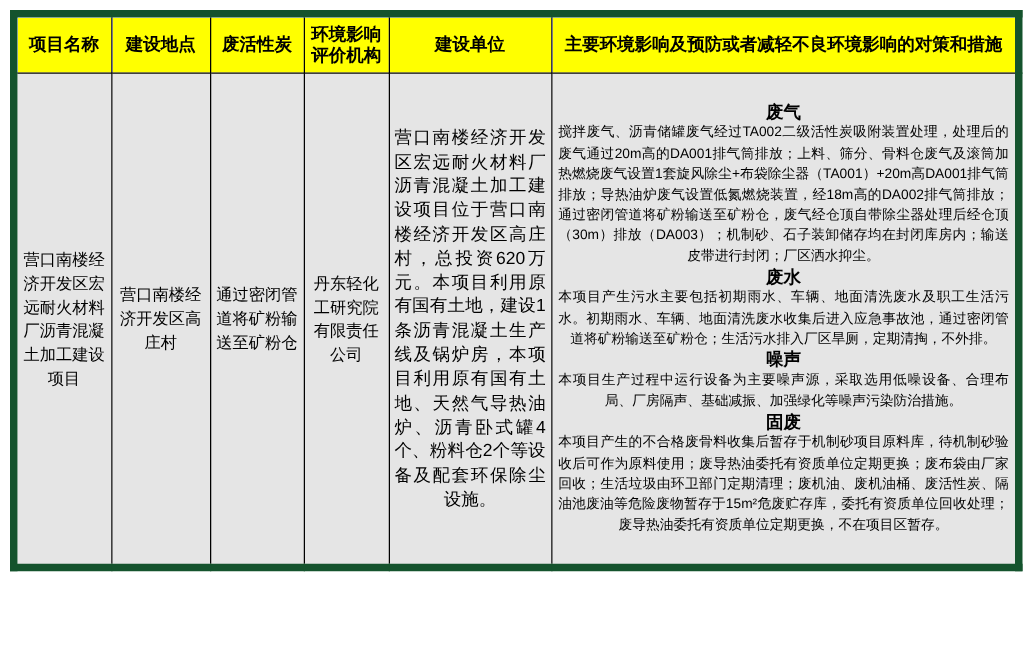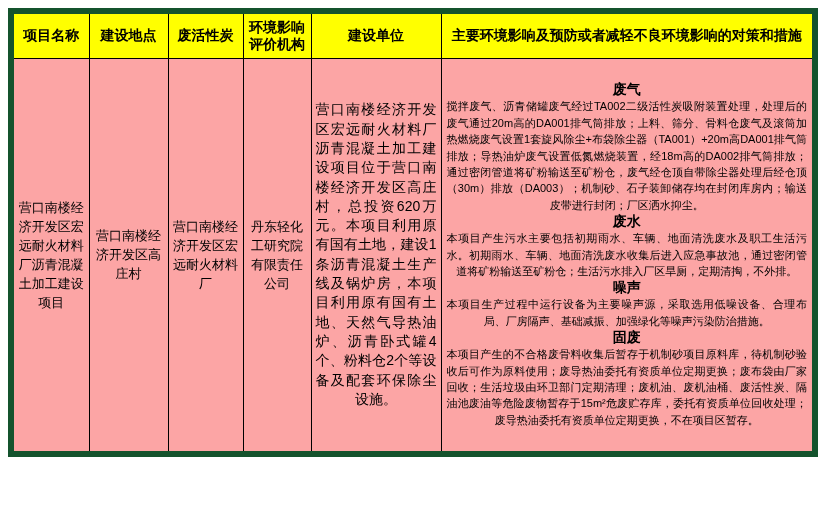--- a/index.html
+++ b/index.html
@@ -28,21 +28,21 @@
   thead th {
     background: #FFFF00;
     font-weight: bold;
     font-size: 14px;
     line-height: 17px;
     text-align: center;
     vertical-align: middle;
     height: 47px;
     padding: 2px 1px;
   }
-  tbody td { height: 396px; vertical-align: middle; background: #fca5a5; }
+  tbody td { height: 396px; vertical-align: middle; background: #e5e5e5; }
   .c-small {
     font-size: 13px;
     line-height: 19px;
     text-align: center;
     padding: 12px 3px;
   }
   .c-overview {
     font-size: 14px;
     line-height: 19.3px;
     text-align: justify;
@@ -84,21 +84,21 @@
         <th>废活性炭</th>
         <th>环境影响评价机构</th>
         <th>建设单位</th>
         <th>主要环境影响及预防或者减轻不良环境影响的对策和措施</th>
       </tr>
     </thead>
     <tbody>
       <tr>
         <td class="c-small">营口南楼经济开发区宏远耐火材料厂沥青混凝土加工建设项目</td>
         <td class="c-small">营口南楼经济开发区高庄村</td>
-        <td class="c-small">营口南楼经济开发区宏远耐火材料厂</td>
+        <td class="c-small">通过密闭管道将矿粉输送至矿粉仓</td>
         <td class="c-small">丹东轻化工研究院有限责任公司</td>
         <td class="c-overview">营口南楼经济开发区宏远耐火材料厂沥青混凝土加工建设项目位于营口南楼经济开发区高庄村，总投资620万元。本项目利用原有国有土地，建设1条沥青混凝土生产线及锅炉房，本项目利用原有国有土地、天然气导热油炉、沥青卧式罐4个、粉料仓2个等设备及配套环保除尘设施。</td>
         <td class="c-measures">
           <div class="measure-section">
             <div class="section-heading">废气</div>
             <div class="section-text">搅拌废气、沥青储罐废气经过TA002二级活性炭吸附装置处理，处理后的废气通过20m高的DA001排气筒排放；上料、筛分、骨料仓废气及滚筒加热燃烧废气设置1套旋风除尘+布袋除尘器（TA001）+20m高DA001排气筒排放；导热油炉废气设置低氮燃烧装置，经18m高的DA002排气筒排放；通过密闭管道将矿粉输送至矿粉仓，废气经仓顶自带除尘器处理后经仓顶（30m）排放（DA003）；机制砂、石子装卸储存均在封闭库房内；输送皮带进行封闭；厂区洒水抑尘。</div>
           </div>
           <div class="measure-section">
             <div class="section-heading">废水</div>
             <div class="section-text">本项目产生污水主要包括初期雨水、车辆、地面清洗废水及职工生活污水。初期雨水、车辆、地面清洗废水收集后进入应急事故池，通过密闭管道将矿粉输送至矿粉仓；生活污水排入厂区旱厕，定期清掏，不外排。</div>

